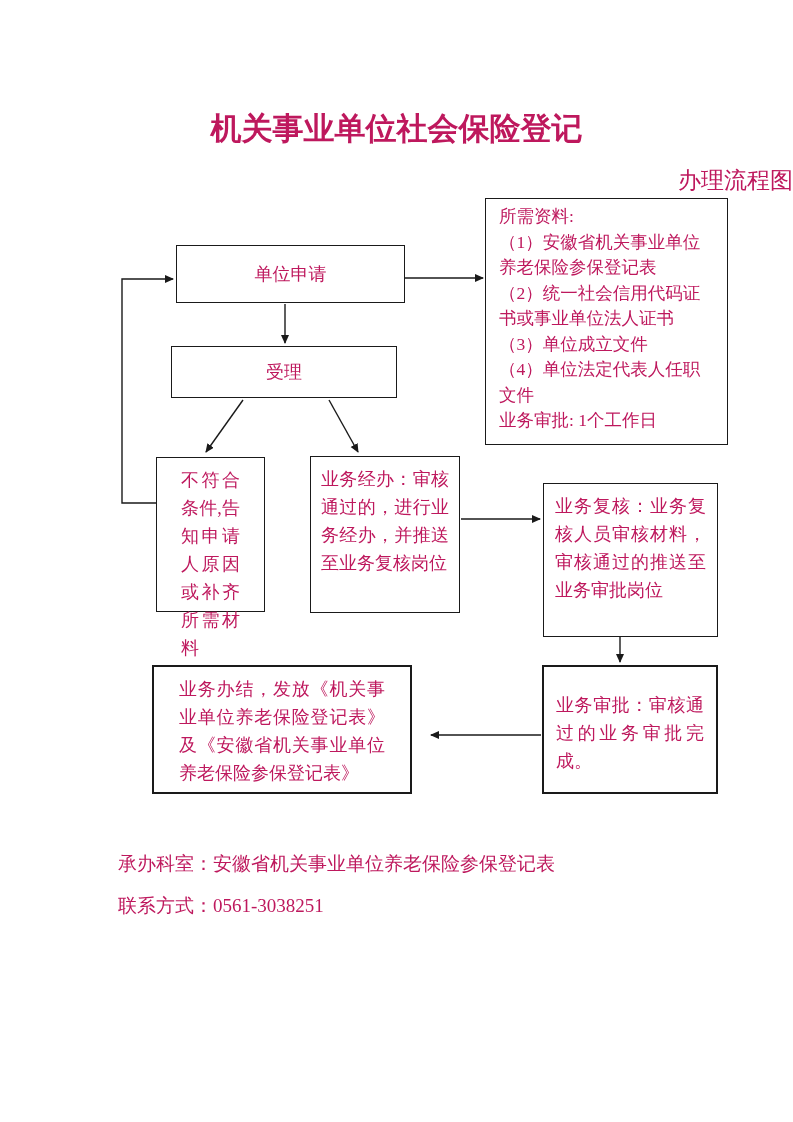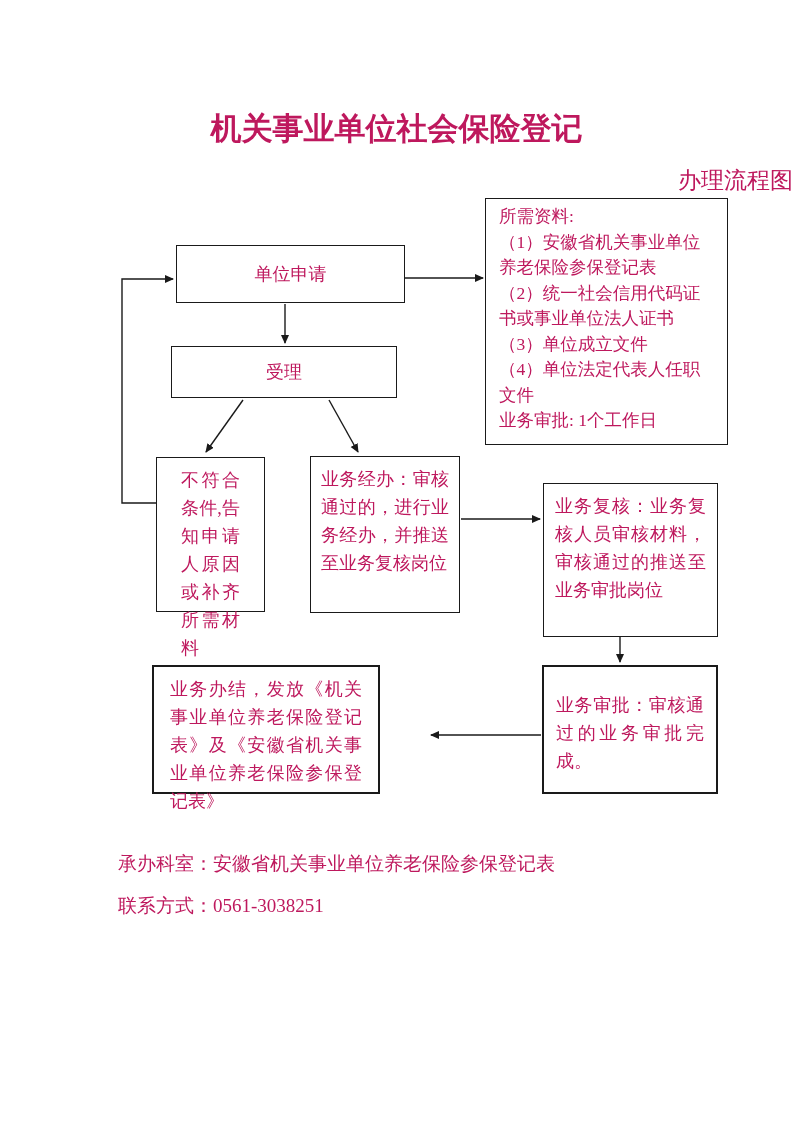--- a/index.html
+++ b/index.html
@@ -54,21 +54,21 @@
     left: 485px; top: 198px; width: 243px; height: 247px;
     padding: 5px 17px 5px 13px;
     font-size: 17.5px;
     line-height: 25.5px;
     text-align: left;
   }
   #node-reject  { left: 156px; top: 457px; width: 109px; height: 155px; padding: 8px 24px; }
   #node-handle  { left: 310px; top: 456px; width: 150px; height: 157px; padding: 8px 10px; }
   #node-review  { left: 543px; top: 459px; width: 175px; height: 154px; padding: 8px 11px; margin-top: 24px; }
   #node-approve { left: 542px; top: 665px; width: 176px; height: 129px; padding: 24px 12px; }
-  #node-finish  { left: 152px; top: 665px; width: 228px; height: 129px; padding: 8px 16px; }
+  #node-finish  { left: 152px; top: 665px; width: 260px; height: 129px; padding: 8px 25px; }
   #arrows {
     position: absolute;
     left: 0; top: 0;
     width: 793px; height: 1122px;
     pointer-events: none;
   }
   #arrows line, #arrows polyline {
     stroke: #1a1a1a;
     stroke-width: 1.4;
     fill: none;

